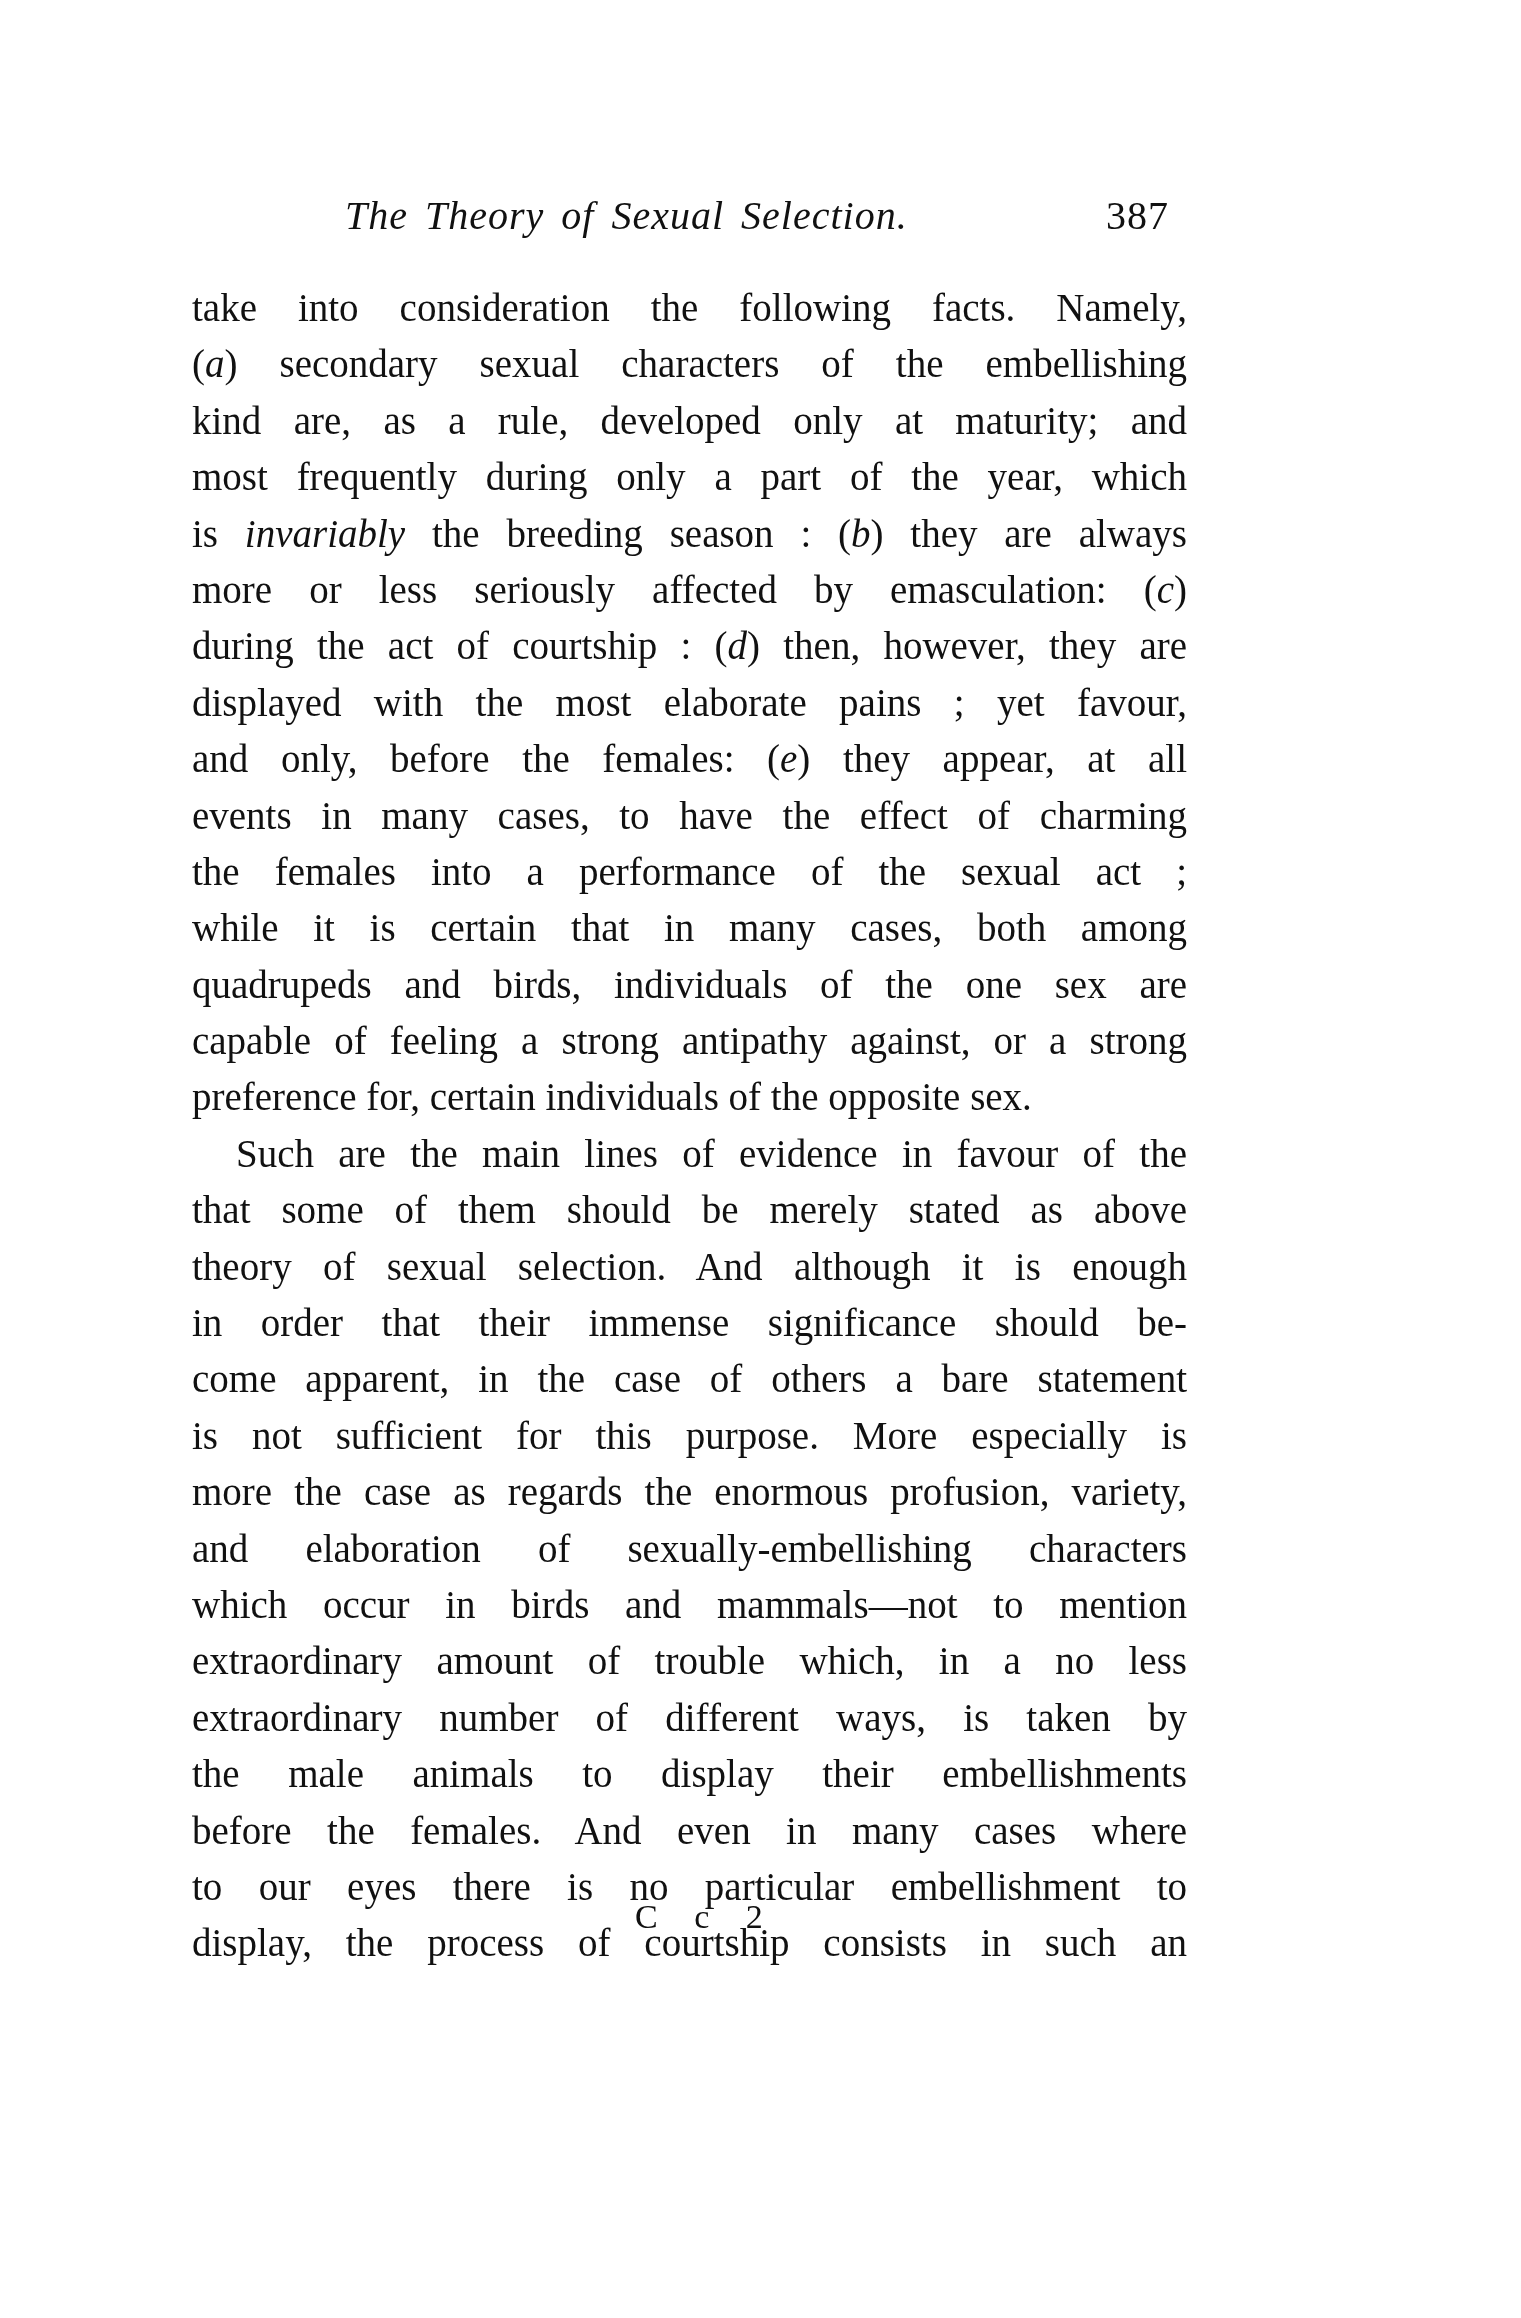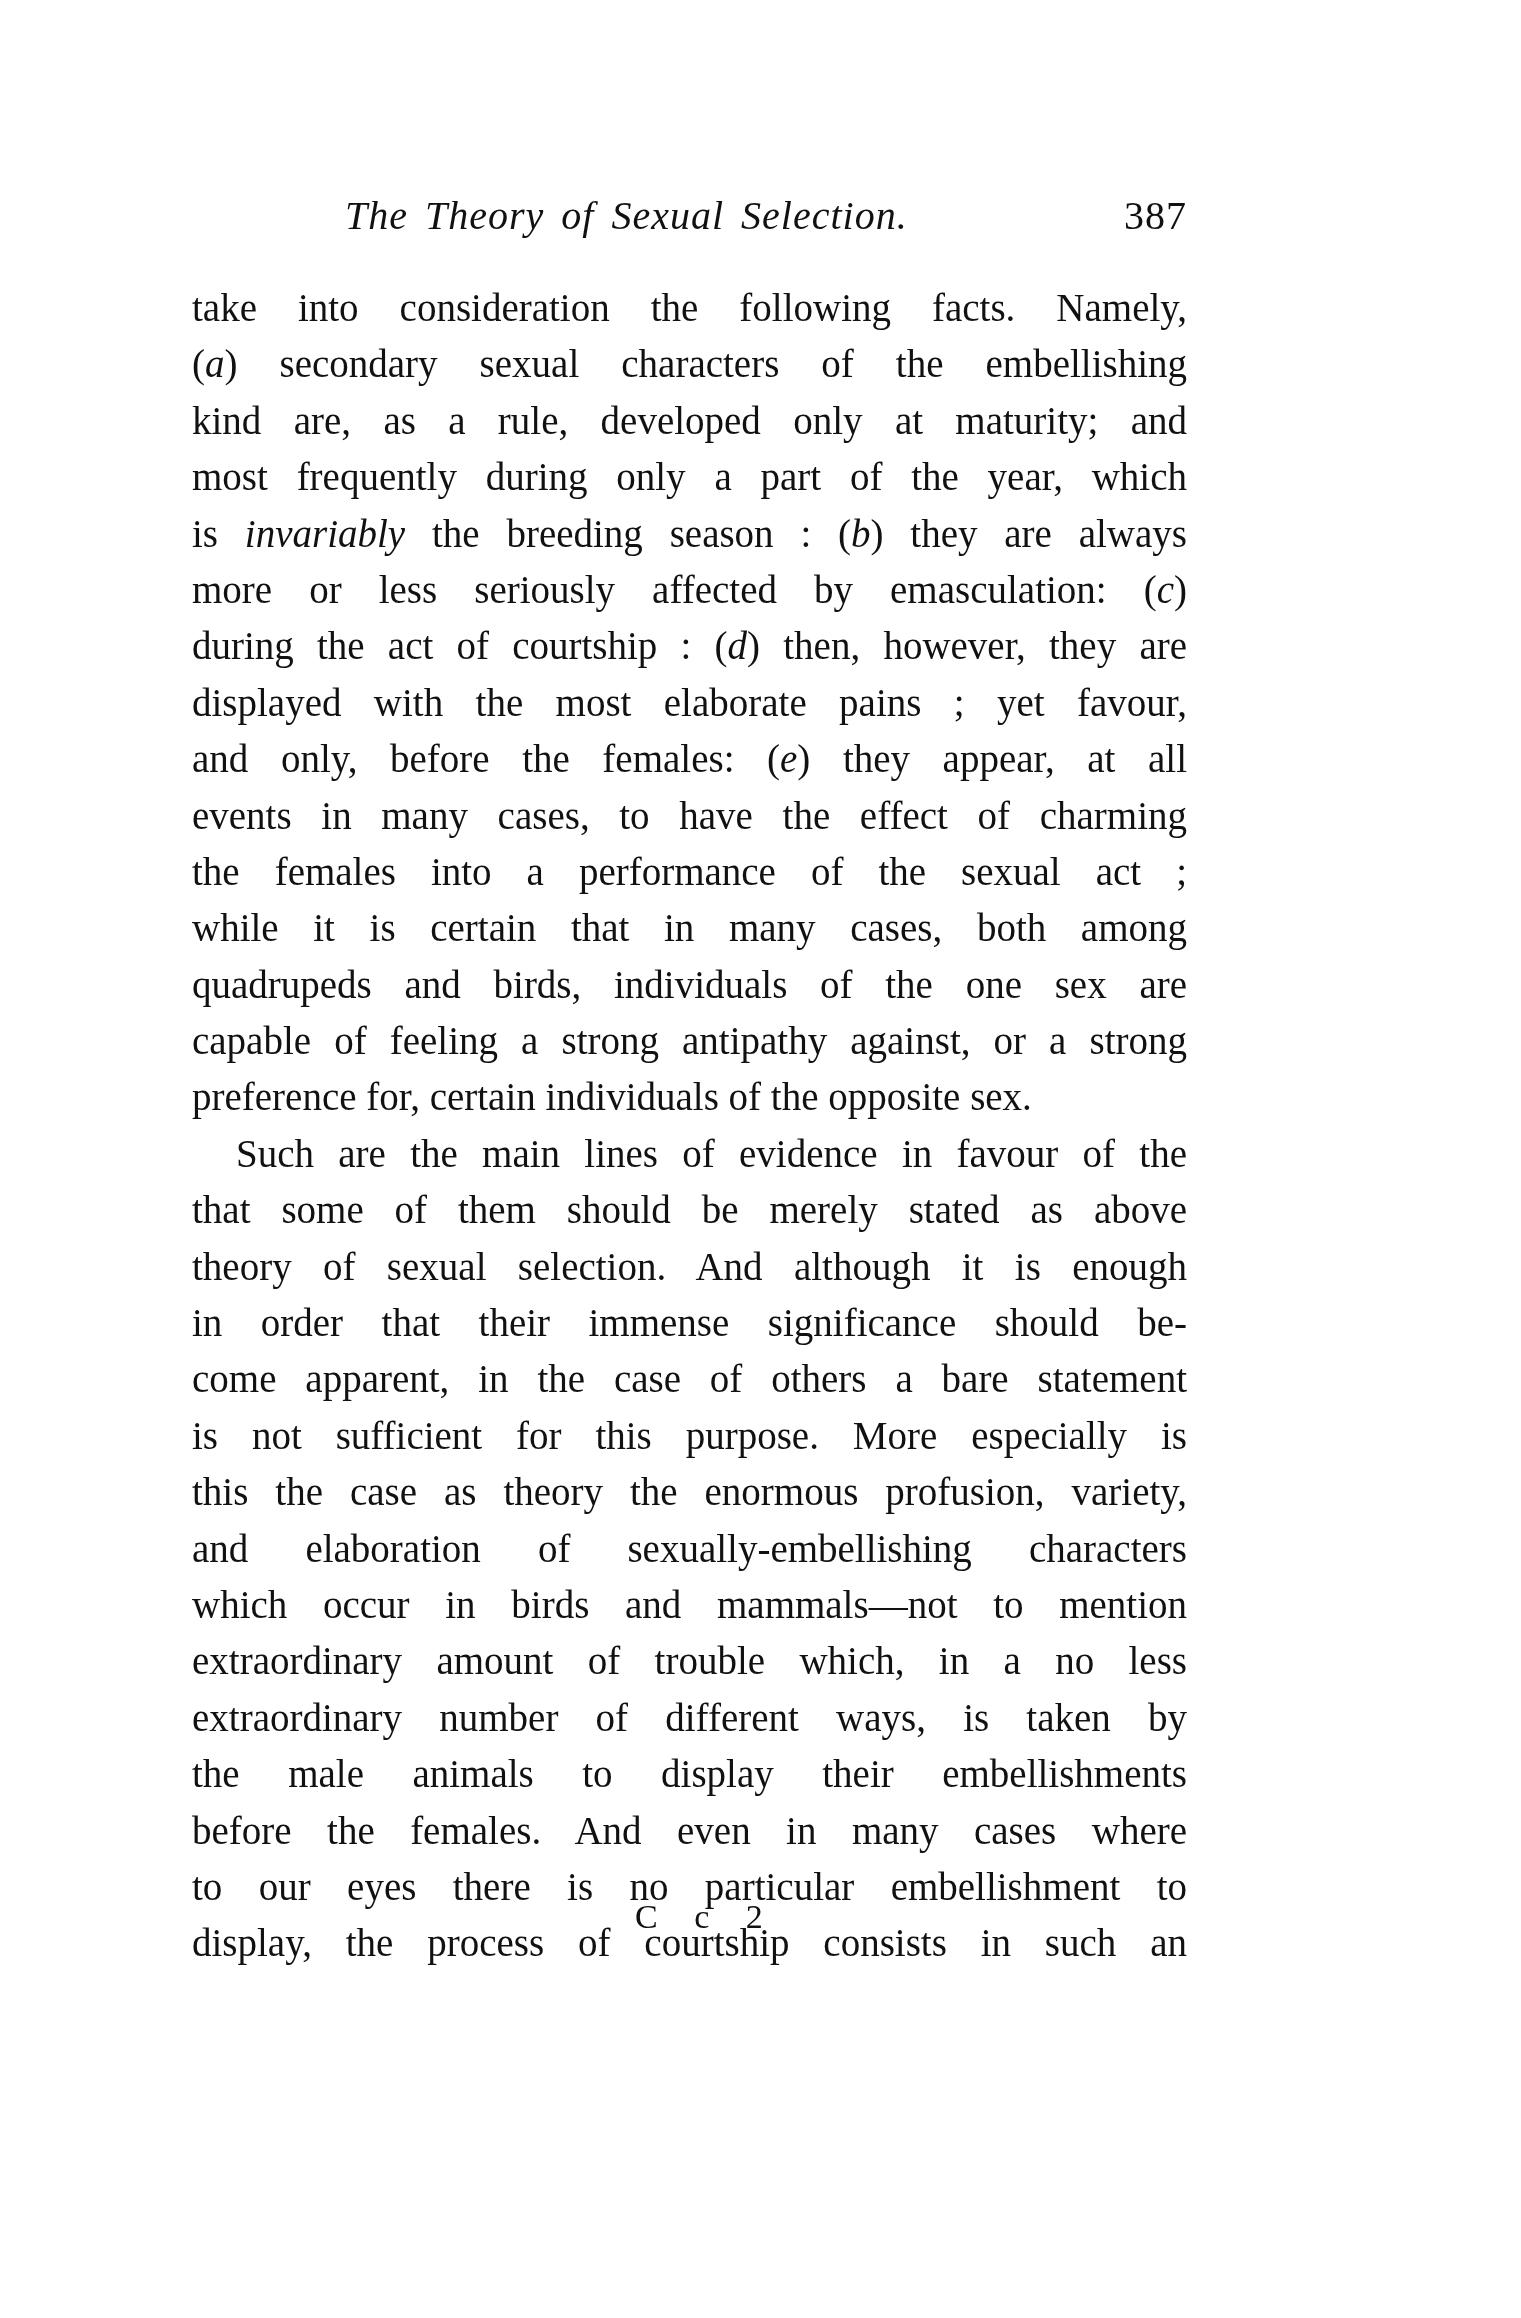--- a/index.html
+++ b/index.html
@@ -33,21 +33,21 @@
     .running-title {
       position: absolute;
       left: 153px;
       top: 0;
       font-style: italic;
       letter-spacing: 1px;
       word-spacing: 6px;
     }
     .page-number {
       position: absolute;
-      right: 0;
+      right: 18px;
       top: 0;
       letter-spacing: 1px;
       font-family: Liberation Serif, serif;
     }
     .body-text {
       position: absolute;
       left: 192px;
       top: 280px;
       width: 995px;
       font-size: 39px;
@@ -104,21 +104,21 @@
     <span class="line">quadrupeds and birds, individuals of the one sex are</span>
     <span class="line">capable of feeling a strong antipathy against, or a strong</span>
     <span class="line last">preference for, certain individuals of the opposite sex.</span>
 
     <span class="line indent">Such are the main lines of evidence in favour of the</span>
     <span class="line">that some of them should be merely stated as above</span>
     <span class="line">theory of sexual selection.  And although it is enough</span>
     <span class="line">in order that their immense significance should be-</span>
     <span class="line">come apparent, in the case of others a bare statement</span>
     <span class="line">is not sufficient for this purpose.  More especially is</span>
-    <span class="line">this the case as theory the enormous profusion, variety,</span>
+    <span class="line">more the case as regards the enormous profusion, variety,</span>
     <span class="line">and elaboration of sexually-embellishing characters</span>
     <span class="line">which occur in birds and mammals—not to mention</span>
     <span class="line">extraordinary amount of trouble which, in a no less</span>
     <span class="line">extraordinary number of different ways, is taken by</span>
     <span class="line">the male animals to display their embellishments</span>
     <span class="line">before the females.  And even in many cases where</span>
     <span class="line">to our eyes there is no particular embellishment to</span>
     <span class="line">display, the process of courtship consists in such an</span>
   </div>
 

